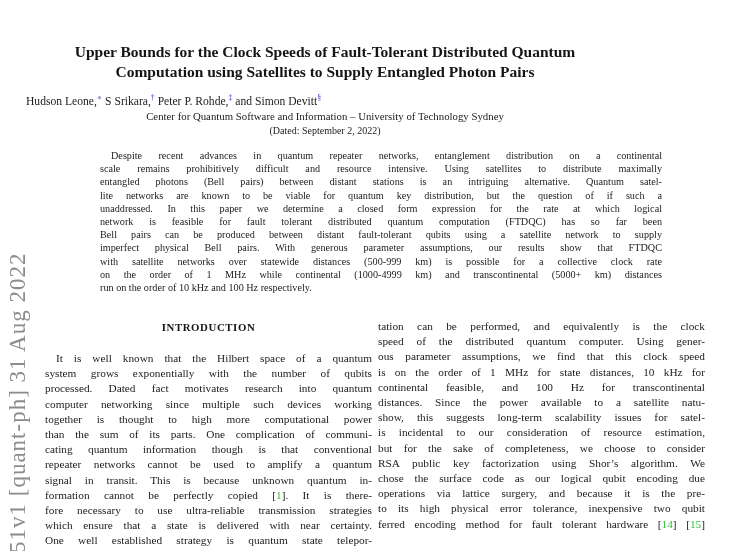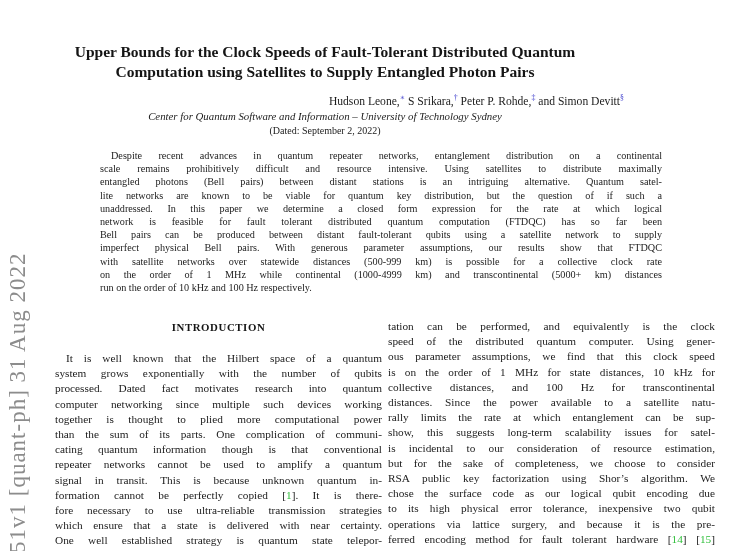--- a/index.html
+++ b/index.html
@@ -9,31 +9,31 @@
     color:#1b1b1b; margin:0 auto;
   }
   .watermark {
     position:absolute; left:5px; top:553px; transform-origin:0 0;
     transform:rotate(-90deg); white-space:nowrap;
     font-size:23px; letter-spacing:1px; color:#8c8c8c;
   }
   .header { position:absolute; top:42px; left:0; width:598px; text-align:center;margin-left:26px; }
   .title .line { text-align:center; font-weight:bold; font-size:15.5px; line-height:19.5px; color:#151515; }
   .authors { margin-top:14px; font-size:11.6px; line-height:14px; }
-  .authors .line { text-align:right; }
-  .affiliation { margin-top:1px; font-style:italic; font-size:10.8px; line-height:13px; }
+  .authors .line { text-align:left; }
+  .affiliation { margin-top:1px; font-size:10.8px; line-height:13px; }
   .dateline { margin-top:1px; font-size:10px; line-height:13px; }
   .abstract {
     position:absolute; top:149px; left:100px; width:562px;
     font-size:10.2px;
   }
   .abstract .line { line-height:13.2px; }
   .just .line { text-align:justify; text-align-last:justify; }
   .just .line.endleft { text-align-last:left; }
-  .columns { position:absolute; top:319px; left:55px; width:660px; height:232px; }
+  .columns { position:absolute; top:319px; left:45px; width:660px; height:232px; }
   .col { position:absolute; top:0; width:327px; font-size:11.3px; }
   .col .line { line-height:15.2px; }
   .col-left { left:0; }
   .col-right { left:333px; height:233px; overflow:hidden; }
   .section-heading {
     text-align:center; font-weight:bold; font-size:10.8px;
     letter-spacing:0.6px; line-height:13px; margin:2px 0 17px 0; color:#151515;
   }
   .indent { display:inline-block; width:11px; }
   .cite { color:#2fbf3a; }
@@ -74,43 +74,42 @@
     </div>
 
   <div class="columns">
     <div class="col col-left">
       <div class="section-heading">INTRODUCTION</div>
       <div class="just">
           <div class="line"><span class="indent"></span>It is well known that the Hilbert space of a quantum</div>
           <div class="line">system grows exponentially with the number of qubits</div>
           <div class="line">processed.  Dated fact motivates research into quantum</div>
           <div class="line">computer networking since multiple such devices working</div>
-          <div class="line">together is thought to plied more computational power</div>
+          <div class="line">together is thought to high more computational power</div>
           <div class="line">than the sum of its parts. One complication of communi-</div>
           <div class="line">cating quantum information though is that conventional</div>
           <div class="line">repeater networks cannot be used to amplify a quantum</div>
           <div class="line">signal in transit.  This is because unknown quantum in-</div>
           <div class="line">formation cannot be perfectly copied [<span class="cite">1</span>].  It is there-</div>
           <div class="line">fore necessary to use ultra-reliable transmission strategies</div>
           <div class="line">which ensure that a state is delivered with near certainty.</div>
           <div class="line">One well established strategy is quantum state telepor-</div>
         </div>
     </div>
     <div class="col col-right just">
         <div class="line">tation can be performed, and equivalently is the clock</div>
         <div class="line">speed of the distributed quantum computer. Using gener-</div>
         <div class="line">ous parameter assumptions, we find that this clock speed</div>
         <div class="line">is on the order of 1 MHz for state distances, 10 kHz for</div>
-        <div class="line">collective distances, and 100 Hz for transcontinental</div>
+        <div class="line">continental feasible, and 100 Hz for transcontinental</div>
         <div class="line">distances.  Since the power available to a satellite natu-</div>
-        <div class="line">rally limits the rate at which entanglement can be sup-</div>
         <div class="line">show, this suggests long-term scalability issues for satel-</div>
         <div class="line">is incidental to our consideration of resource estimation,</div>
         <div class="line">but for the sake of completeness, we choose to consider</div>
         <div class="line">RSA public key factorization using Shor’s algorithm. We</div>
         <div class="line">chose the surface code as our logical qubit encoding due</div>
+        <div class="line">operations via lattice surgery, and because it is the pre-</div>
         <div class="line">to its high physical error tolerance, inexpensive two qubit</div>
-        <div class="line">operations via lattice surgery, and because it is the pre-</div>
         <div class="line">ferred encoding method for fault tolerant hardware [<span class="cite">14</span>] [<span class="cite">15</span>]</div>
       </div>
   </div>
 
 </div>
 
 </body></html>

